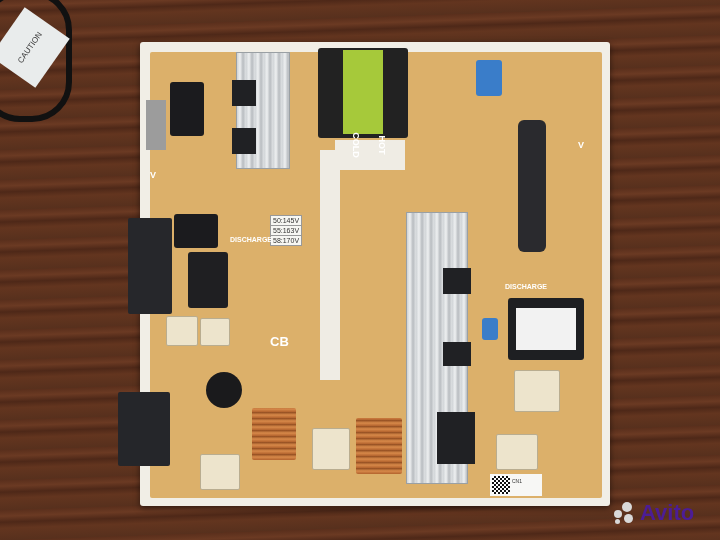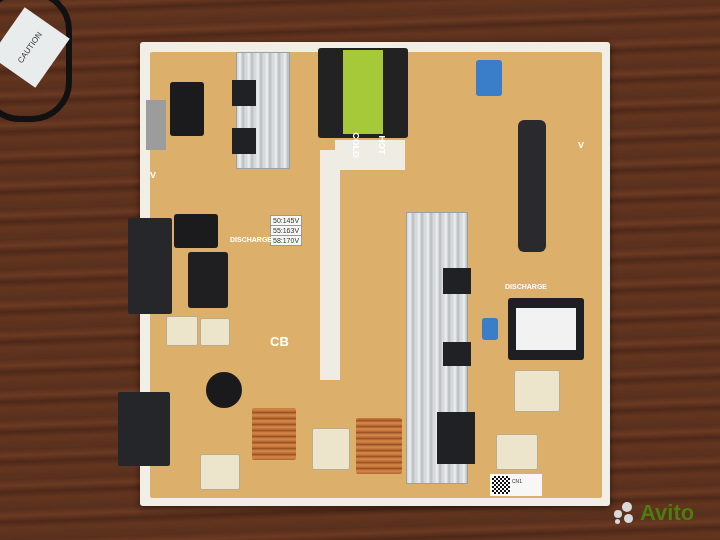--- a/index.html
+++ b/index.html
@@ -86,14 +86,14 @@
   <div class="abs" style="left:22px;top:4px;font-size:5px;color:#333;">CN1</div>
 </div>
 
 <div class="abs" style="left:614px;top:500px;display:flex;align-items:center;gap:4px;">
   <span style="display:inline-block;width:22px;height:22px;position:relative;">
     <span style="position:absolute;left:0;top:8px;width:8px;height:8px;border-radius:50%;background:#d9d9d9;"></span>
     <span style="position:absolute;left:8px;top:0;width:10px;height:10px;border-radius:50%;background:#d9d9d9;"></span>
     <span style="position:absolute;left:10px;top:12px;width:9px;height:9px;border-radius:50%;background:#d9d9d9;"></span>
     <span style="position:absolute;left:1px;top:17px;width:5px;height:5px;border-radius:50%;background:#d9d9d9;"></span>
   </span>
-  <span style="color:#4d7c0f;font-size:22px;font-weight:bold;">Avito</span>
+  <span style="color:#4c1d95;font-size:22px;font-weight:bold;">Avito</span>
 </div>
 
 </body></html>

